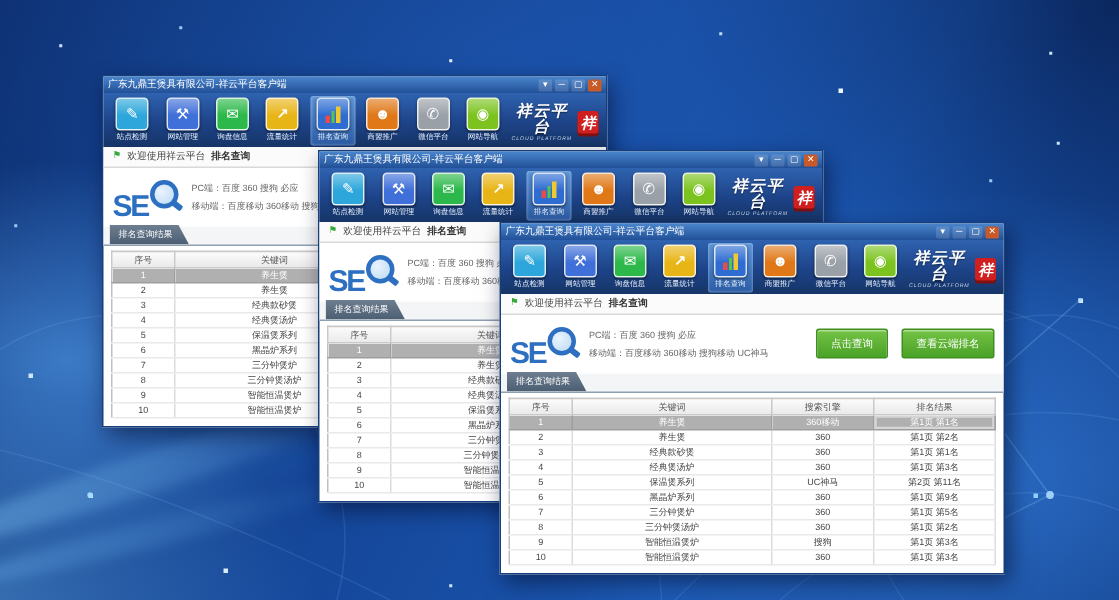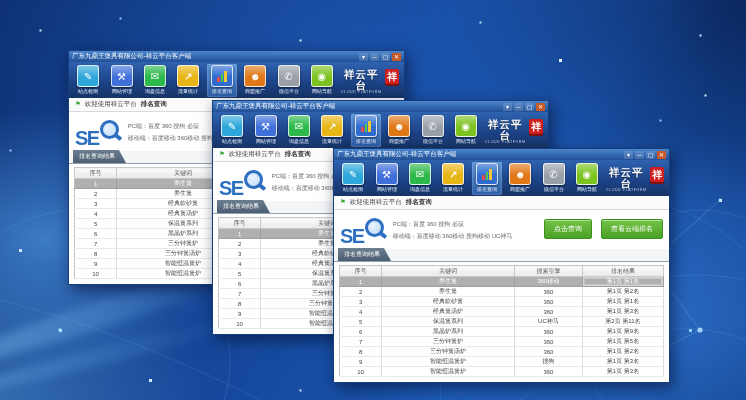--- a/index.html
+++ b/index.html
@@ -50,21 +50,21 @@
   .tool.active{background:linear-gradient(#5b93d6,#2c5da6);
     box-shadow:inset 0 0 2px rgba(255,255,255,.5);}
   .tool-ic{width:20px;height:20px;border-radius:3px;display:flex;align-items:center;
     justify-content:center;color:#fff;font-size:10px;font-weight:bold;
     border:1px solid rgba(255,255,255,.8);
     background-image:linear-gradient(rgba(255,255,255,.38),rgba(255,255,255,0) 55%);
     box-shadow:0 1px 2px rgba(0,0,0,.45);}
   .tool-lb{font-size:5.5px;color:#e8f0fa;margin-top:1px;white-space:nowrap;transform:scale(.92);}
   .bars{display:flex;align-items:flex-end;gap:1px;height:11px;}
   .bars i{display:block;width:2.5px;}
-  .brand{margin-left:auto;display:flex;align-items:flex-start;gap:3px;padding-top:5px;padding-right:1px;}
+  .brand{margin-left:auto;display:flex;align-items:center;gap:3px;padding-top:5px;padding-right:1px;font-style:italic;}
   .brand-txt{text-align:center;line-height:1;}
   .brand-name{font-size:10.5px;font-weight:bold;color:#fff;letter-spacing:1px;
     text-shadow:0 1px 1px rgba(0,0,0,.5);}
   .brand-sub{font-size:3.5px;color:#c9d8ec;letter-spacing:.6px;margin-top:1px;}
   .seal{width:15px;height:15px;color:#fff;font-size:10px;font-weight:bold;display:flex;
     align-items:center;justify-content:center;border-radius:2px;
     box-shadow:0 2px 0 #7e1010;}
   .crumbs{height:13px;background:#fbfbfb;border-bottom:1px solid #d9d9d9;display:flex;
     align-items:center;gap:4px;padding:0 6px;color:#444;font-size:6.5px;}
   .flag{font-size:6.5px;line-height:1;}

